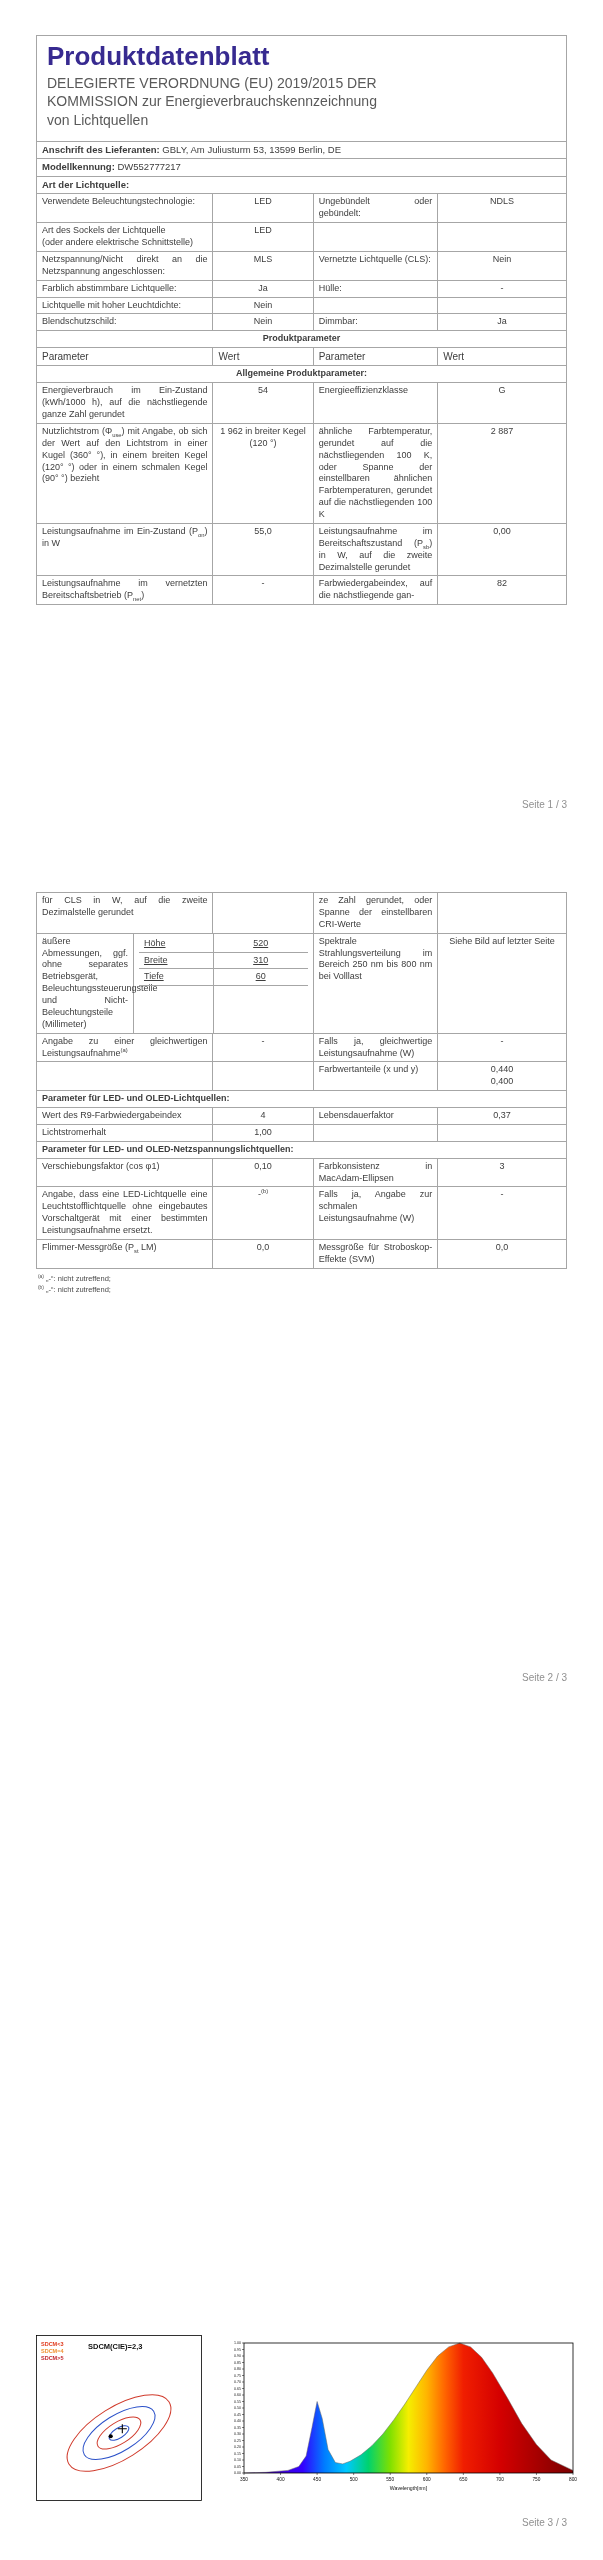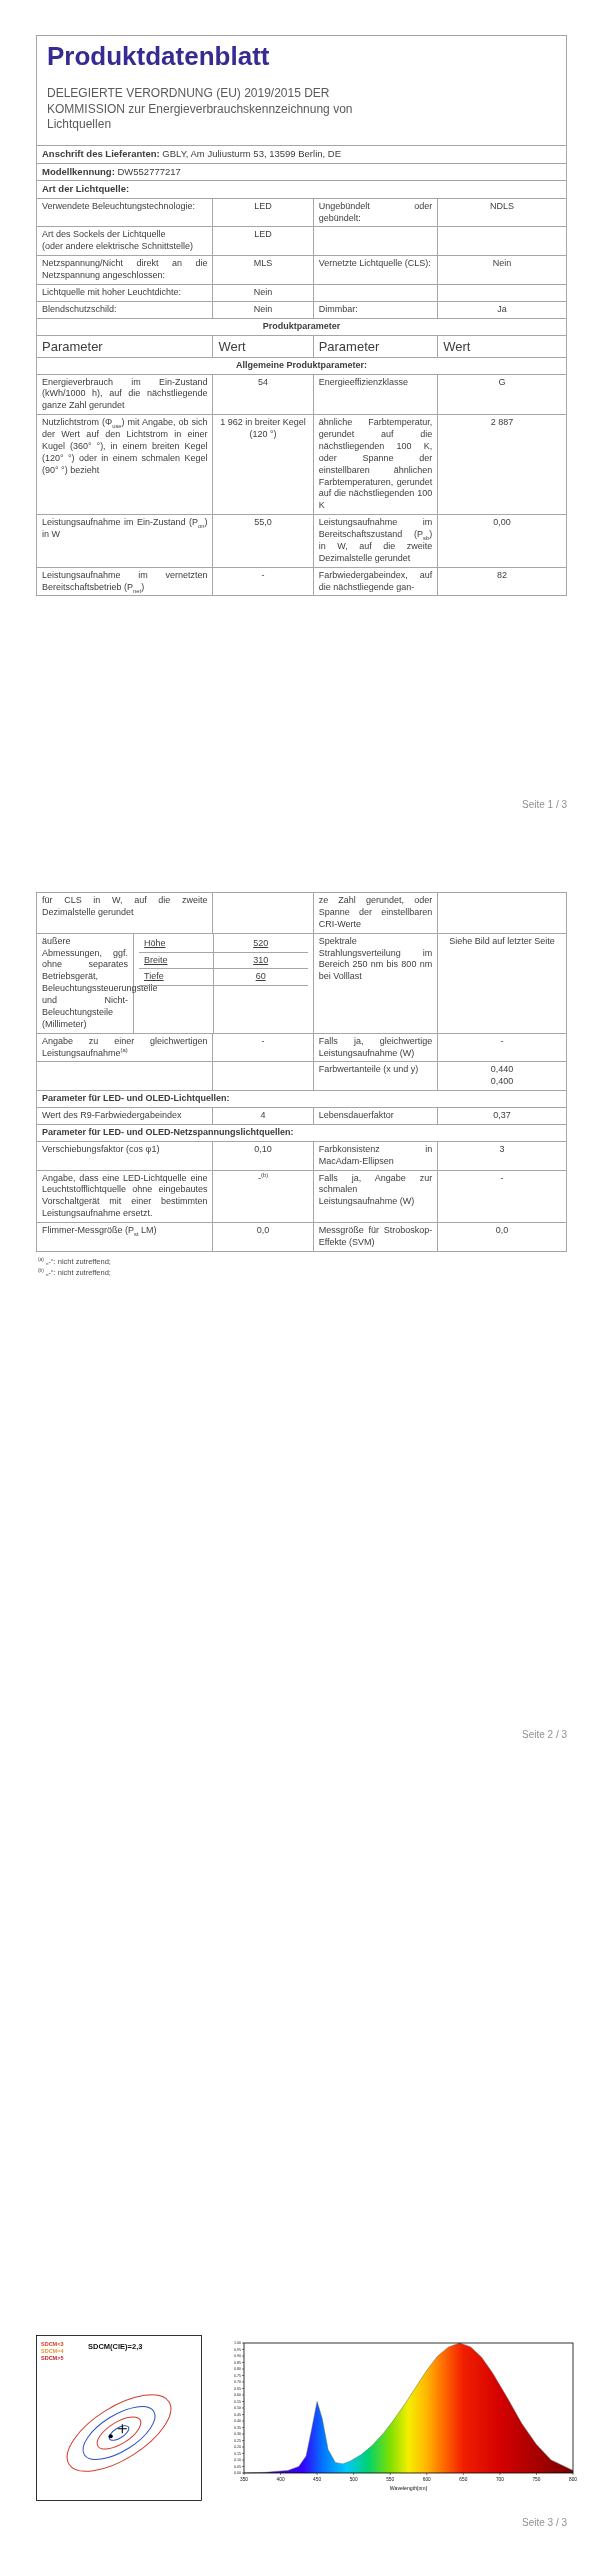--- a/index.html
+++ b/index.html
@@ -5,38 +5,38 @@
   html,body{margin:0;padding:0;background:#ffffff;}
   .sheet{position:relative;width:603px;height:2560px;background:#fff;
          font-family:"Liberation Sans",sans-serif;color:#3d3d3d;overflow:hidden;}
   .wrap{position:absolute;left:36px;width:531px;}
   #page1-wrap{top:35px;}
   #page2-wrap{top:892px;}
   table.doc{width:100%;border-collapse:collapse;table-layout:fixed;font-size:9px;line-height:1.32;}
   table.doc td{border:1px solid #a6a6a6;padding:2px 5px;vertical-align:top;}
   td.c-just{text-align:justify;white-space:pre-line;margin-top:32px;}
   td.c-center{text-align:center;white-space:pre-line;}
-  td.c-left{text-align:left;font-size:13px;}
+  td.c-left{text-align:left;font-size:10px;}
   td.sec{font-weight:bold;}
   tr.span-center td{text-align:center;font-weight:bold;}
   .title-cell{padding:7px 10px 12px !important;}
   .title-t{font-size:26px;font-weight:bold;color:var(--accent,#372a90);line-height:1.05;}
-  .title-st{font-size:12px;color:#5a5a5a;margin-top:16px;max-width:345px;line-height:1.3;}
+  .title-st{font-size:14px;color:#5a5a5a;margin-top:4px;max-width:345px;line-height:1.3;}
   td.info{font-size:9.5px;padding:4px 10px;}
   .lbl{font-weight:bold;}
   sub,sup{font-size:65%;line-height:0;}
   td.dims-nest{padding:0;background-image:linear-gradient(#a6a6a6,#a6a6a6);
                background-size:1px 100%;background-position:44.3% 0;background-repeat:no-repeat;}
   .dims-grid{display:grid;grid-template-columns:44.3% 55.7%;text-decoration:underline;}
   .dims-grid .dk{border-bottom:1px solid #a6a6a6;padding:2px 5px;}
   .dims-grid .dv{border-bottom:1px solid #a6a6a6;padding:2px 5px;text-align:center;}
   .footnotes{margin-top:5px;font-size:7.5px;color:#4a4a4a;padding-left:2px;}
   .footnotes .fn{margin-bottom:2px;}
   .page-footer{position:absolute;right:36px;font-size:10px;color:#909090;}
-  #footer1{top:799px;} #footer2{top:1729px;} #footer3{top:2517px;}
+  #footer1{top:799px;} #footer2{top:1672px;} #footer3{top:2517px;}
   .charts{position:absolute;left:36px;top:2335px;display:flex;gap:16px;}
   .chart-box{background:#fff;}
   svg text{font-family:"Liberation Sans",sans-serif;}
 </style>
 </head>
 <body style="--accent: #372a90;">
 
 <div class="sheet">
 
   <div class="wrap" id="page1-wrap">
@@ -77,20 +77,26 @@
 (oder andere elektrische Schnittstelle)</td>
             <td class="c-center">LED</td>
             <td class="c-just"></td>
             <td class="c-center"></td>
           </tr>
           <tr>
             <td colspan="2" class="c-just">Netzspannung/Nicht direkt an die Netzspannung angeschlossen:</td>
             <td class="c-center">MLS</td>
             <td class="c-just">Vernetzte Lichtquelle (CLS):</td>
             <td class="c-center">Nein</td>
+          </tr>
+          <tr>
+            <td colspan="2" class="c-just">Farblich abstimmbare Lichtquelle:</td>
+            <td class="c-center">Ja</td>
+            <td class="c-just">Hülle:</td>
+            <td class="c-center">-</td>
           </tr>
           <tr>
             <td colspan="2" class="c-just">Lichtquelle mit hoher Leuchtdichte:</td>
             <td class="c-center">Nein</td>
             <td class="c-just"></td>
             <td class="c-center"></td>
           </tr>
           <tr>
             <td colspan="2" class="c-just">Blendschutzschild:</td>
             <td class="c-center">Nein</td>
@@ -187,20 +193,26 @@
 0,400</td>
           </tr>
           <tr>
             <td colspan="5" class="sec">Parameter für LED- und OLED-Lichtquellen:</td>
           </tr>
           <tr>
             <td colspan="2" class="c-just">Wert des R9-Farbwiedergabeindex</td>
             <td class="c-center">4</td>
             <td class="c-just">Lebensdauerfaktor</td>
             <td class="c-center">0,37</td>
+          </tr>
+          <tr>
+            <td colspan="2" class="c-just">Lichtstromerhalt</td>
+            <td class="c-center">1,00</td>
+            <td class="c-just"></td>
+            <td class="c-center"></td>
           </tr>
           <tr>
             <td colspan="5" class="sec">Parameter für LED- und OLED-Netzspannungslichtquellen:</td>
           </tr>
           <tr>
             <td colspan="2" class="c-just">Verschiebungsfaktor (cos φ1)</td>
             <td class="c-center">0,10</td>
             <td class="c-just">Farbkonsistenz in MacAdam-Ellipsen</td>
             <td class="c-center">3</td>
           </tr>

